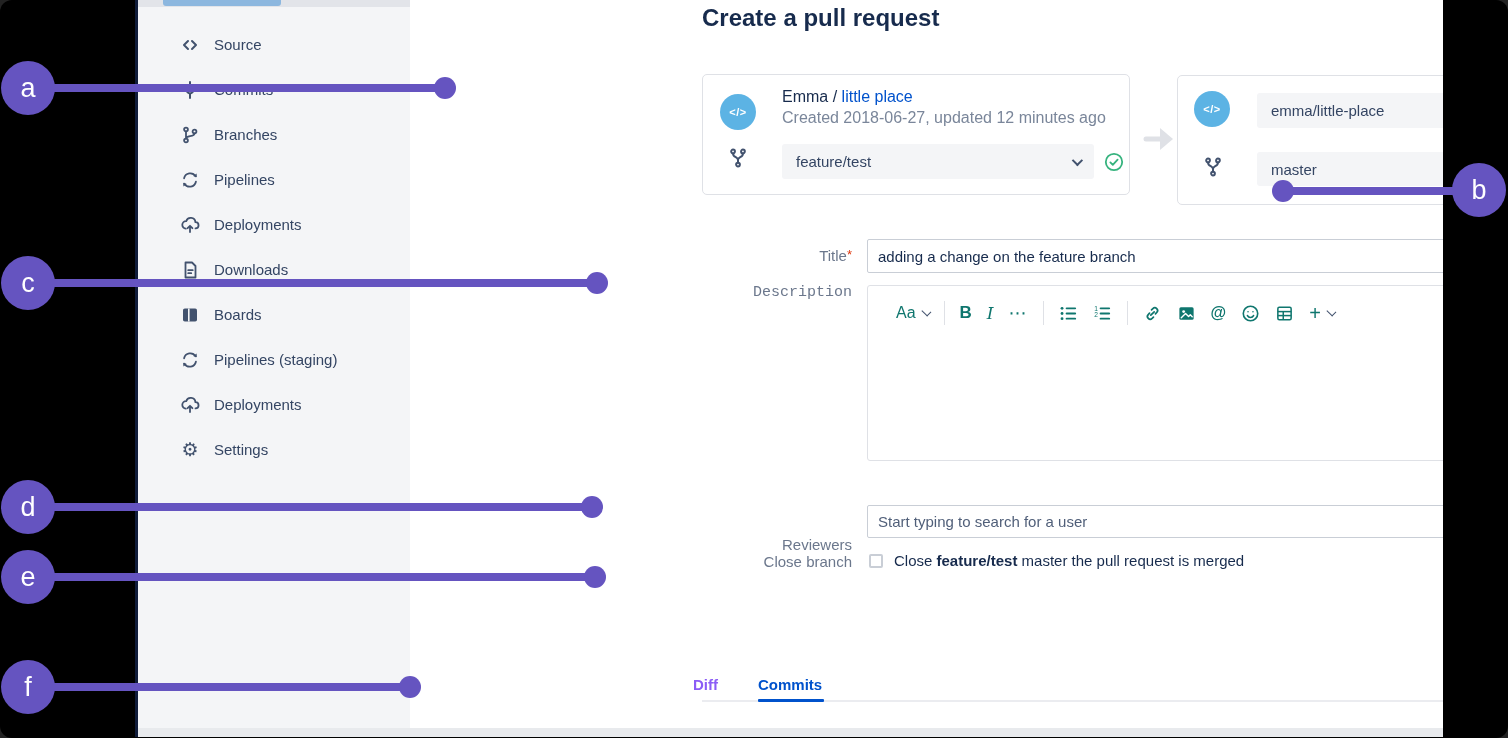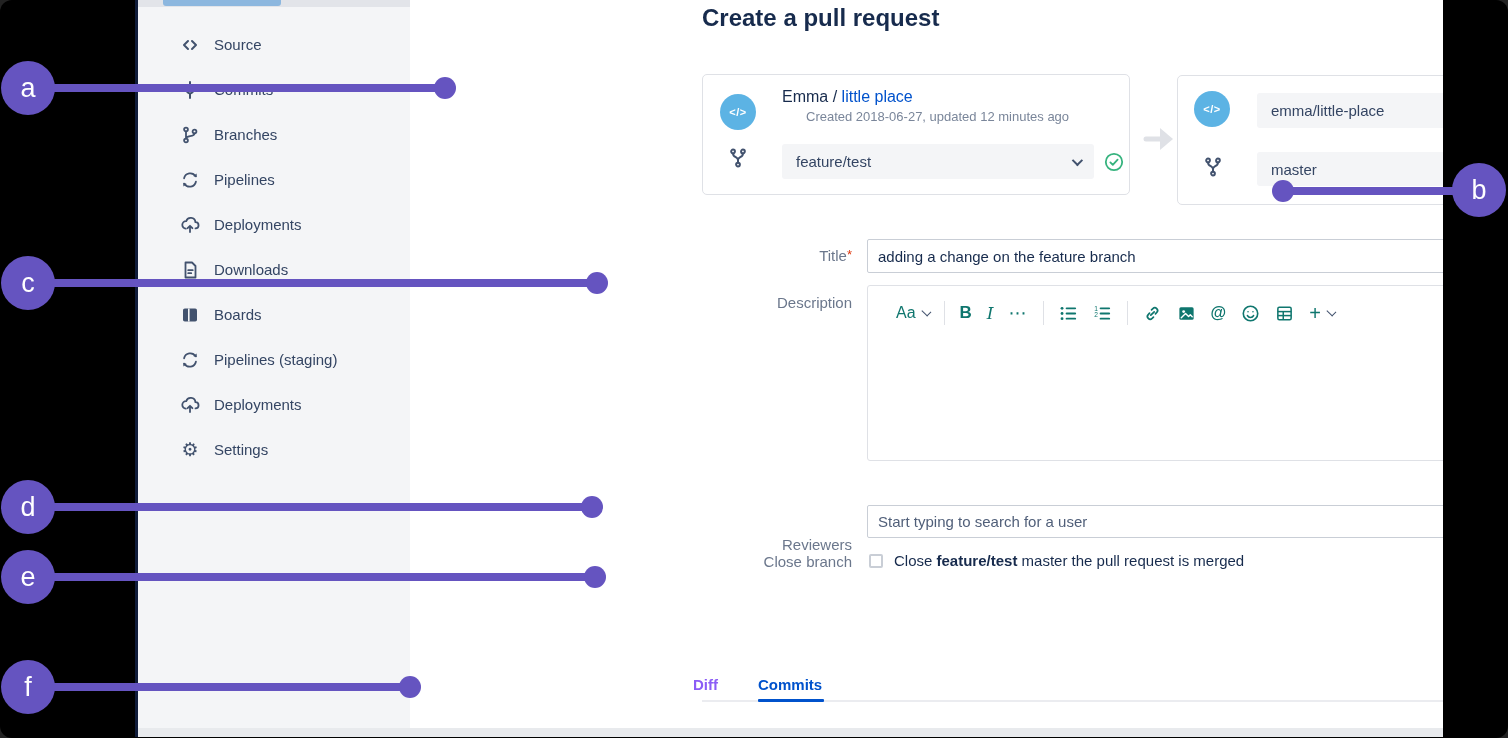--- a/index.html
+++ b/index.html
@@ -34,21 +34,21 @@
 
   .card { position:absolute; background:#fff; border:1px solid #DFE1E6; border-radius:5px; }
   .card.src { left:292px; top:74px; width:428px; height:121px; }
   .card.dst { left:767px; top:75px; width:426px; height:130px; }
 
   .avatar { position:absolute; width:36px; height:36px; border-radius:50%; background:#5CB3E4;
             color:#fff; display:flex; align-items:center; justify-content:center;
             font-size:11px; font-weight:700; letter-spacing:.5px; }
   .repo-name { position:absolute; font-size:16px; color:#172B4D; white-space:nowrap; }
   .repo-name .link { color:#0052CC; cursor:pointer; }
-  .repo-meta { position:absolute; font-size:13px; color:#7A869A; white-space:nowrap;margin-left:24px; }
+  .repo-meta { position:absolute; font-size:16px; color:#7A869A; white-space:nowrap; }
 
   .branch-glyph { position:absolute; color:#42526E; }
   .select { position:absolute; background:#F4F5F7; border-radius:3px; display:flex; align-items:center;
             padding:0 14px; font-size:15px; color:#344563; cursor:pointer; }
   .select .sel-text { flex:1; white-space:nowrap; overflow:hidden; }
   .chev { width:8px; height:8px; border-right:2px solid #42526E; border-bottom:2px solid #42526E;
           transform:rotate(45deg) translateY(-2px); flex:0 0 8px; }
   .chev.sm { width:6px; height:6px; border-width:1.8px; margin-left:5px; }
   .check-ok { position:absolute; width:20px; height:20px; }
 
@@ -289,21 +289,21 @@
       </div>
 
       <div class="form-label" style="top:247px;">
         <span>Title</span><span class="req">*</span>
       </div>
       <div class="title-input-wrap">
         <input class="title-input" type="text" value="adding a change on the feature branch" style="">
         
       </div>
 
-      <div class="form-label" style="top:294px;">Description</div>
+      <div class="form-label" style="top:284px;font-family:Liberation Mono, monospace;">Description</div>
       <div class="editor">
         <div class="toolbar">
           <span class="tb-btn">
             <span>Aa</span>
               <span class="chev sm"></span>
           </span>
           <span class="tb-sep"></span>
           <span class="tb-btn tb-bold">B</span>
           <span class="tb-btn tb-italic">I</span>
           <span class="tb-btn tb-more">⋯</span>

